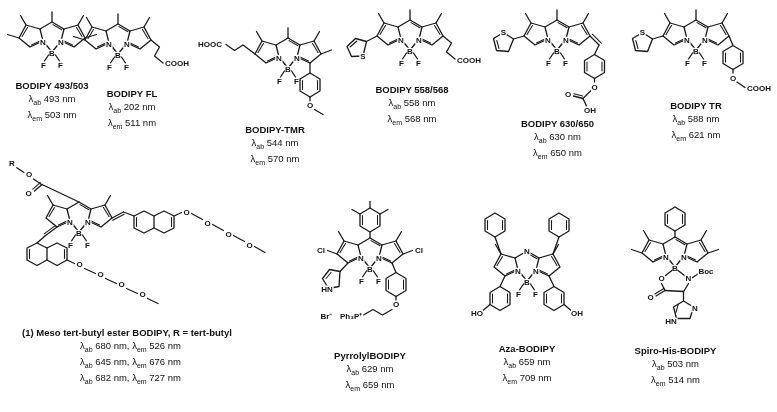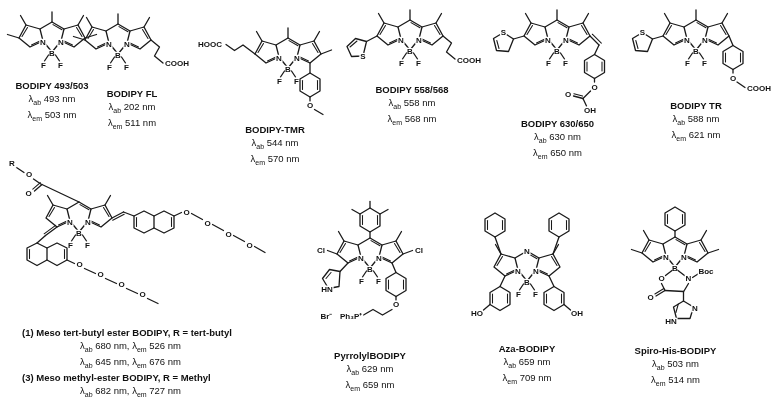--- a/index.html
+++ b/index.html
@@ -232,21 +232,20 @@
       <text class="atom" x="203.5" y="73.5">O</text>
       <text class="atom" x="224.5" y="84.5">O</text>
       <text class="atom" x="245.5" y="95.5">O</text>
     </svg>
   </div>
 
   <div class="varblock">
     <div class="vname">(1) Meso tert-butyl ester BODIPY, R = tert-butyl</div>
     <div class="vlam"><span>λ</span><sub>ab</sub>&nbsp;<span>680 nm,</span> <span>λ</span><sub>em</sub>&nbsp;<span>526 nm</span></div>
     <div class="vlam"><span>λ</span><sub>ab</sub>&nbsp;<span>645 nm,</span> <span>λ</span><sub>em</sub>&nbsp;<span>676 nm</span></div>
-    <div class="vname">(3) Meso methyl-ester BODIPY, R = Methyl</div>
     <div class="vlam"><span>λ</span><sub>ab</sub>&nbsp;<span>682 nm,</span> <span>λ</span><sub>em</sub>&nbsp;<span>727 nm</span></div>
   </div>
 
   <div class="compound" style="left:300px;top:200px;width:140px">
     <svg width="140" height="148" viewBox="0 0 140 148">
       <use href="#bodipy-rings" x="18" y="26"></use>
         <use href="#bf2" x="18" y="26"></use>
       <g>
         <path class="bond" d="M70 8 L80 14 L80 26 L70 32 L60 26 L60 14 Z"></path>
         <path class="bond2" d="M77.5 15.5 L77.5 24.5"></path>

